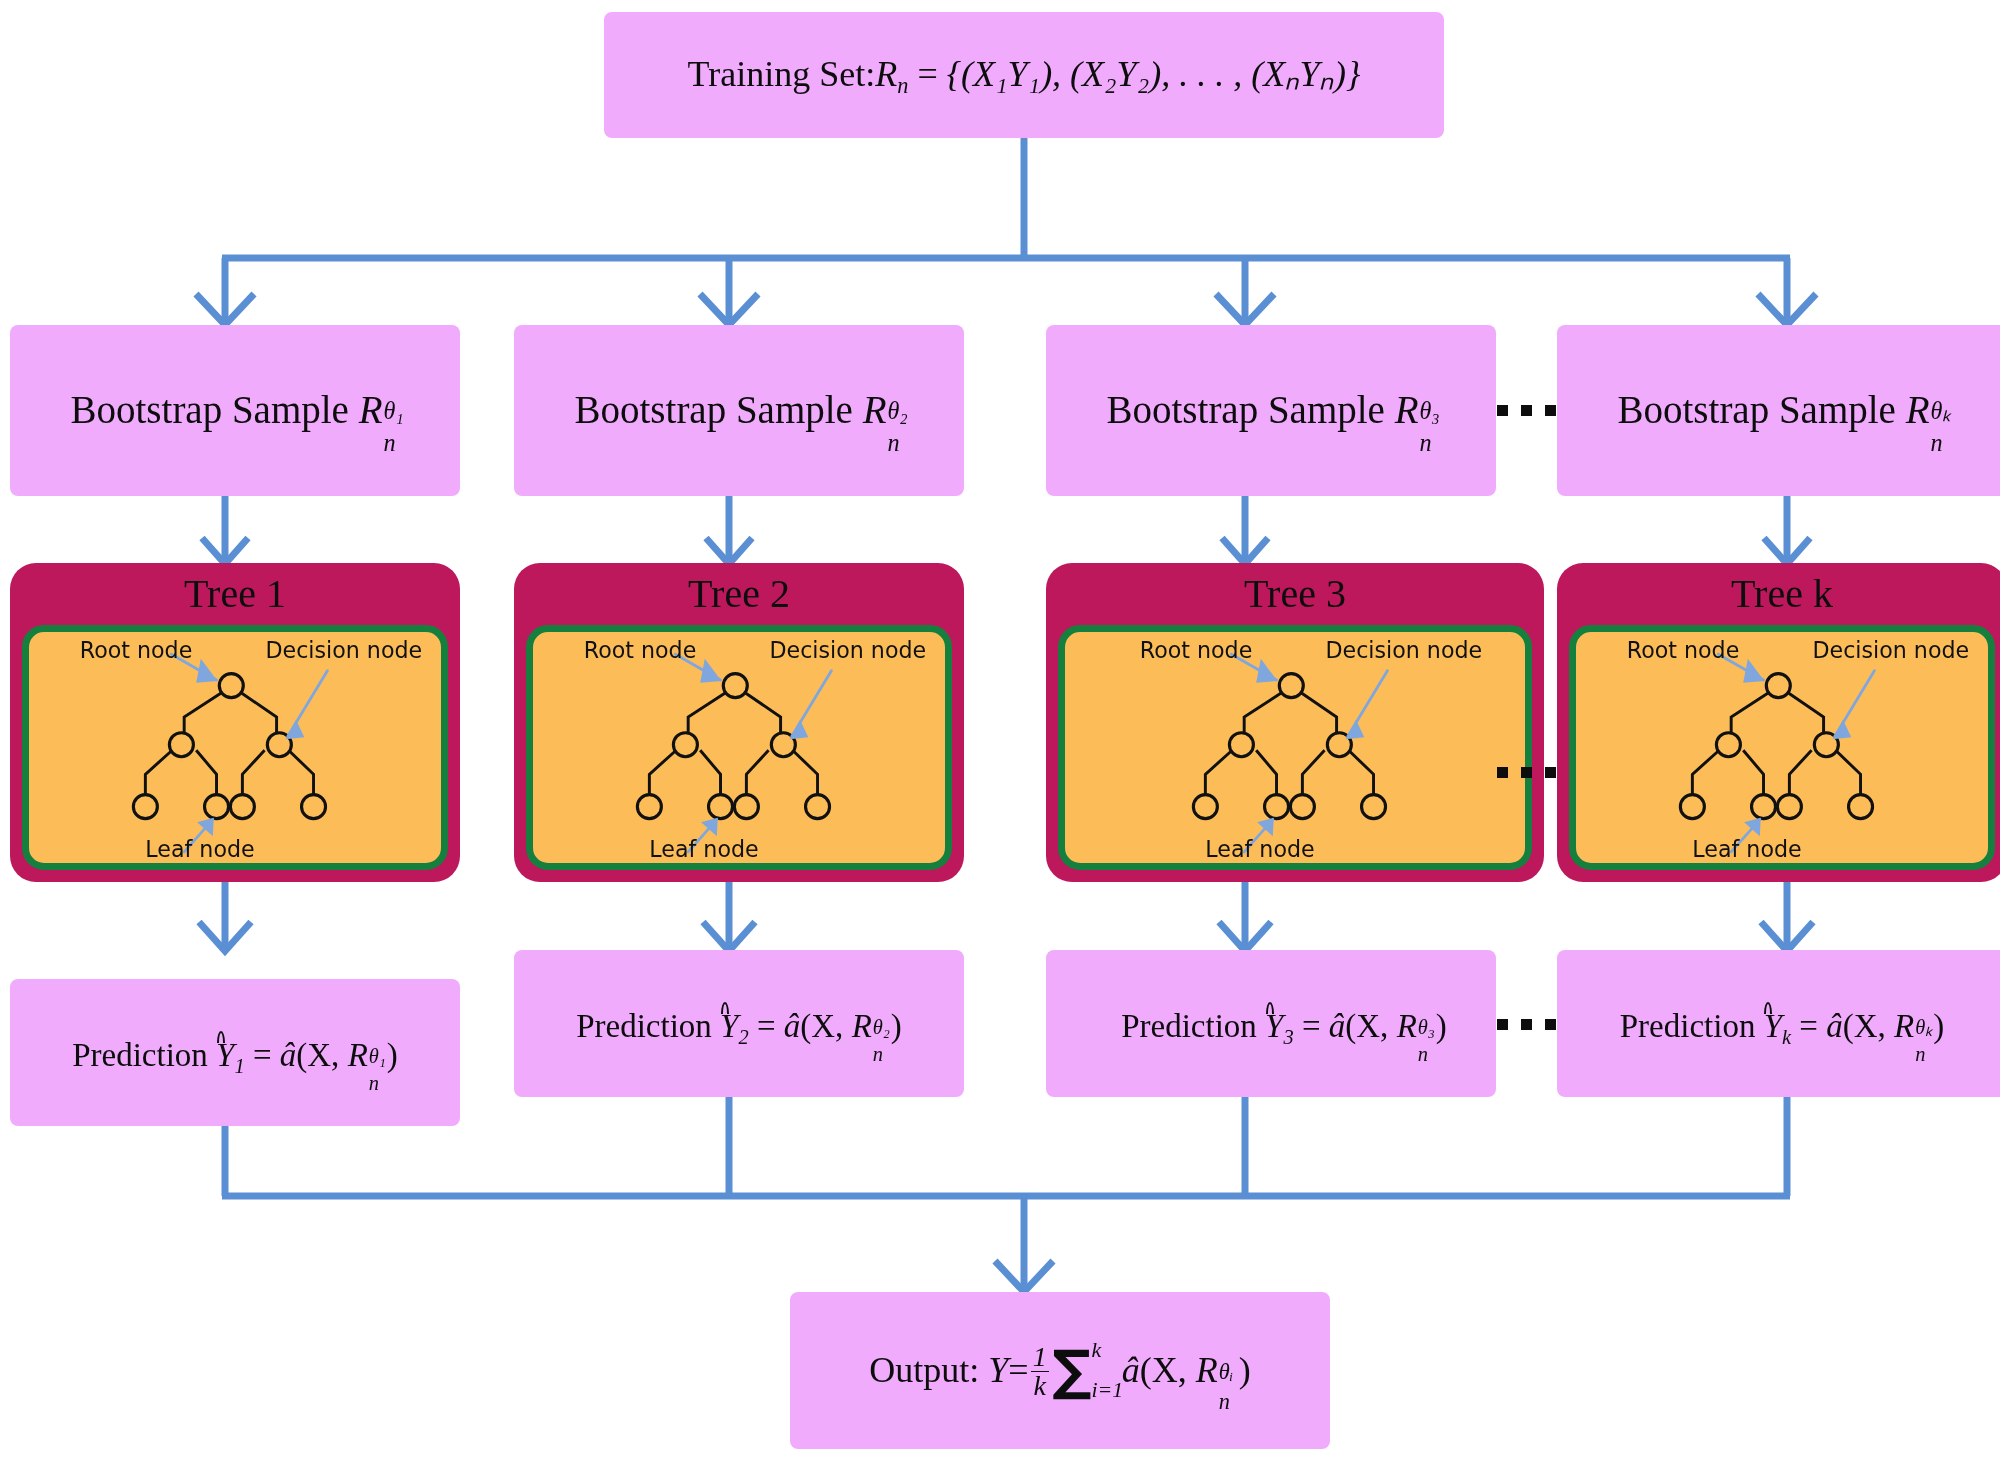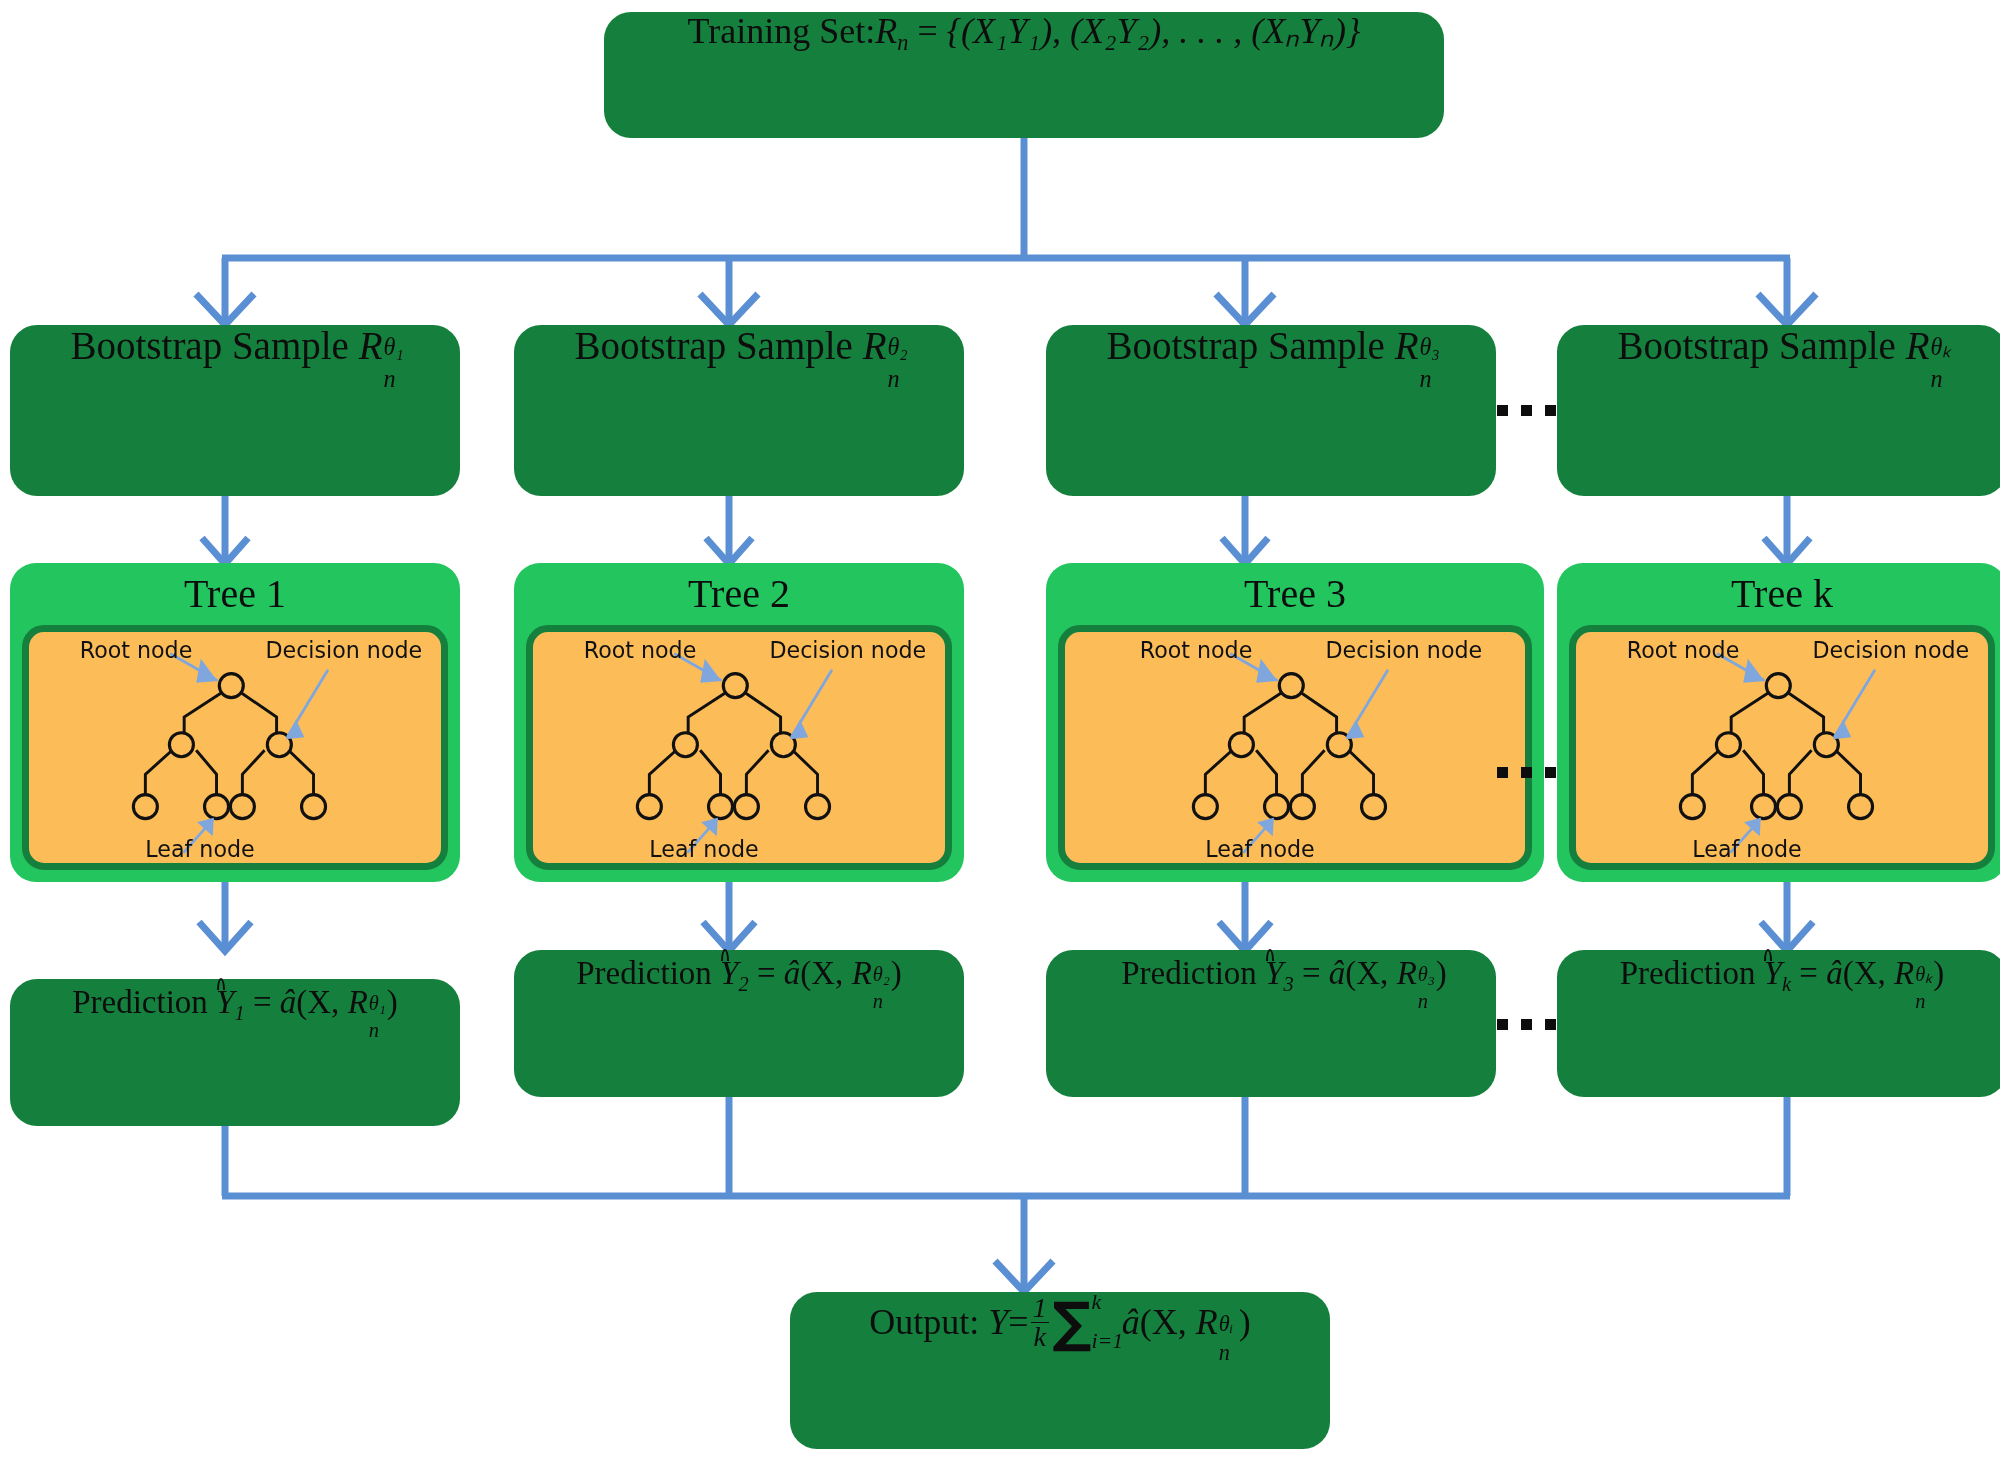--- a/index.html
+++ b/index.html
@@ -20,24 +20,25 @@
     background: #ffffff;
   }
   #wires {
     position: absolute;
     left: 0; top: 0;
     width: 2000px; height: 1461px;
     pointer-events: none;
   }
   .node {
     position: absolute;
-    background: #15803d;
-    border-radius: 27px;
+    background: #f0abfc;
+    border-radius: 8px;
     box-sizing: border-box;
     display: flex;
+    align-items: center;
     justify-content: center;
     color: #0d0d0d;
   }
   .node .math {
     font-family: "Liberation Serif", serif;
     white-space: nowrap;
     line-height: 1.1;
   }
   
   .it { font-style: italic; }
@@ -131,21 +132,21 @@
   .bootstrap {
     font-size: 39px;
   }
   .prediction {
     font-size: 33px;
   }
   .output {
     font-size: 36px;
   }
   .tree-card {
-    background: #22c55e;
+    background: #be185d;
     border-radius: 26px;
     flex-direction: column;
     align-items: stretch;
     justify-content: flex-start;
     padding: 0;
   }
   .tree-title {
     text-align: center;
     font-size: 40px;
     padding-top: 6px;

